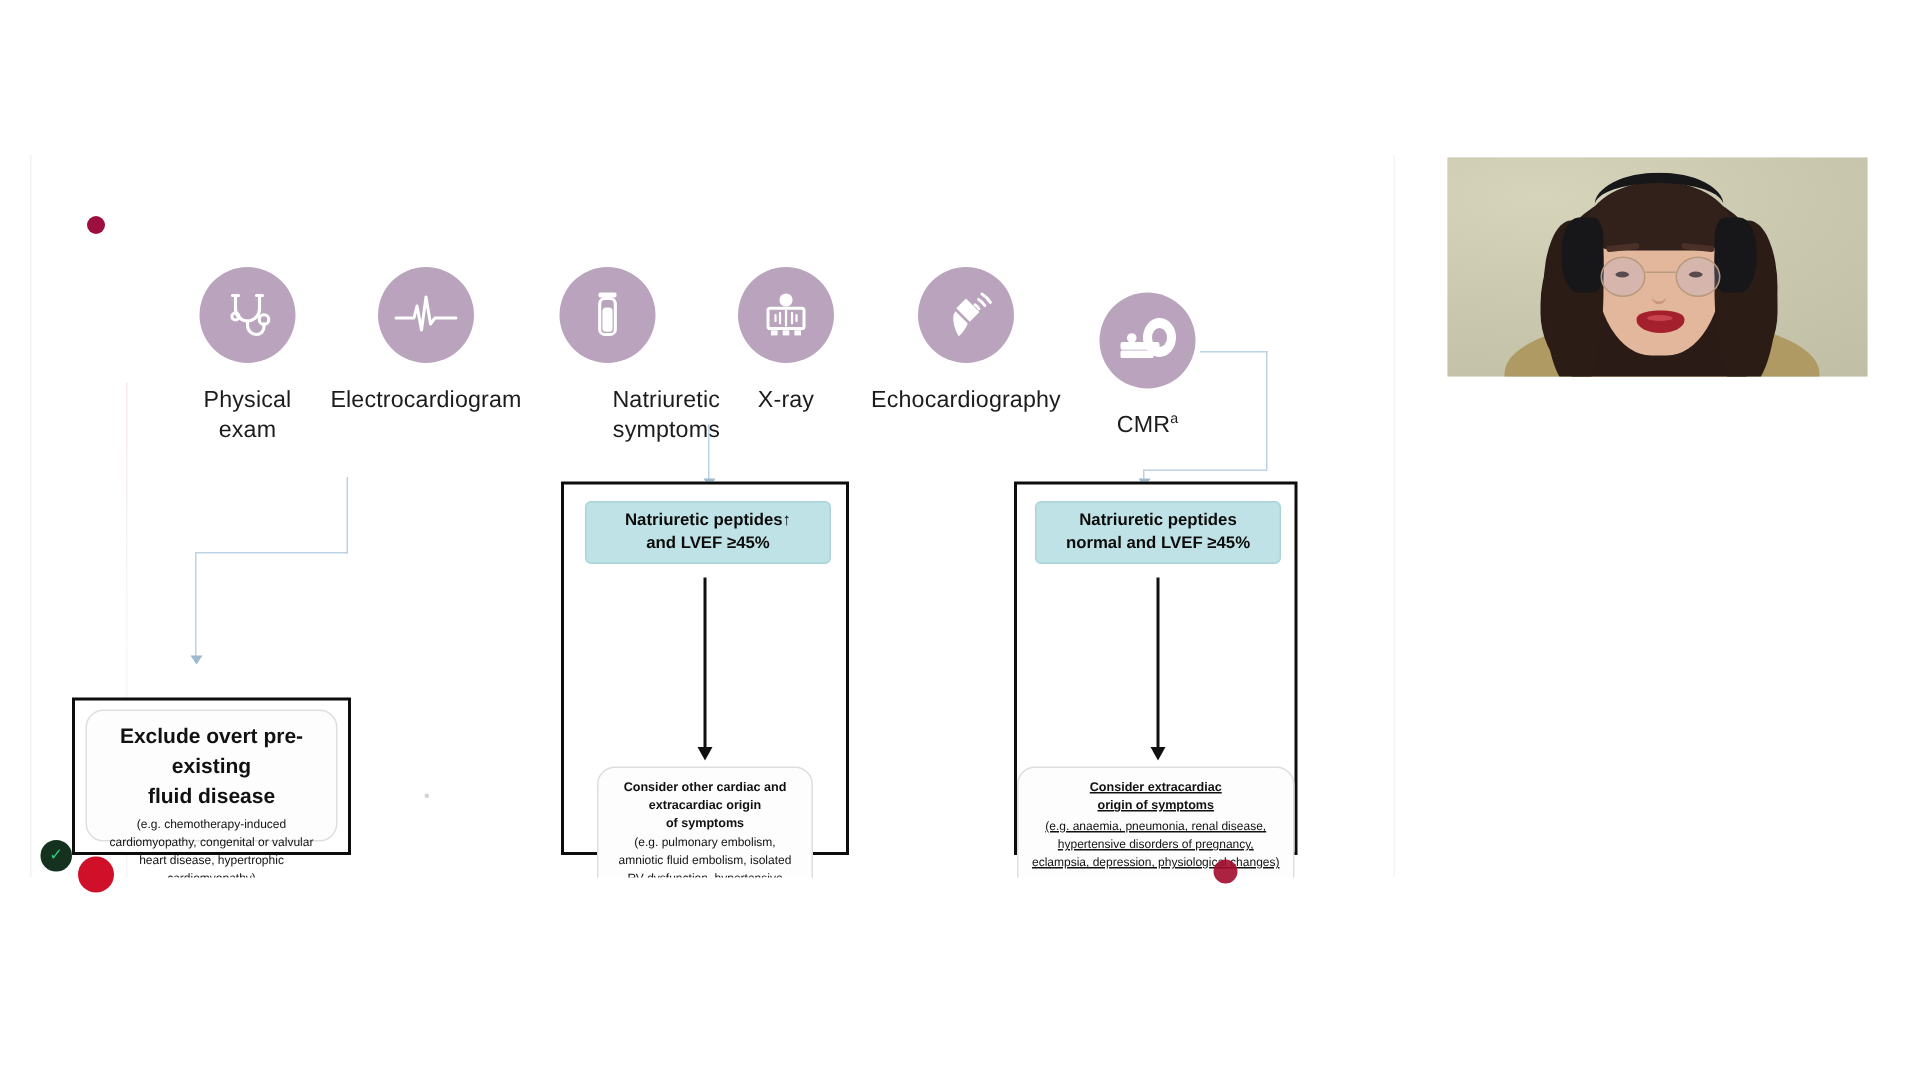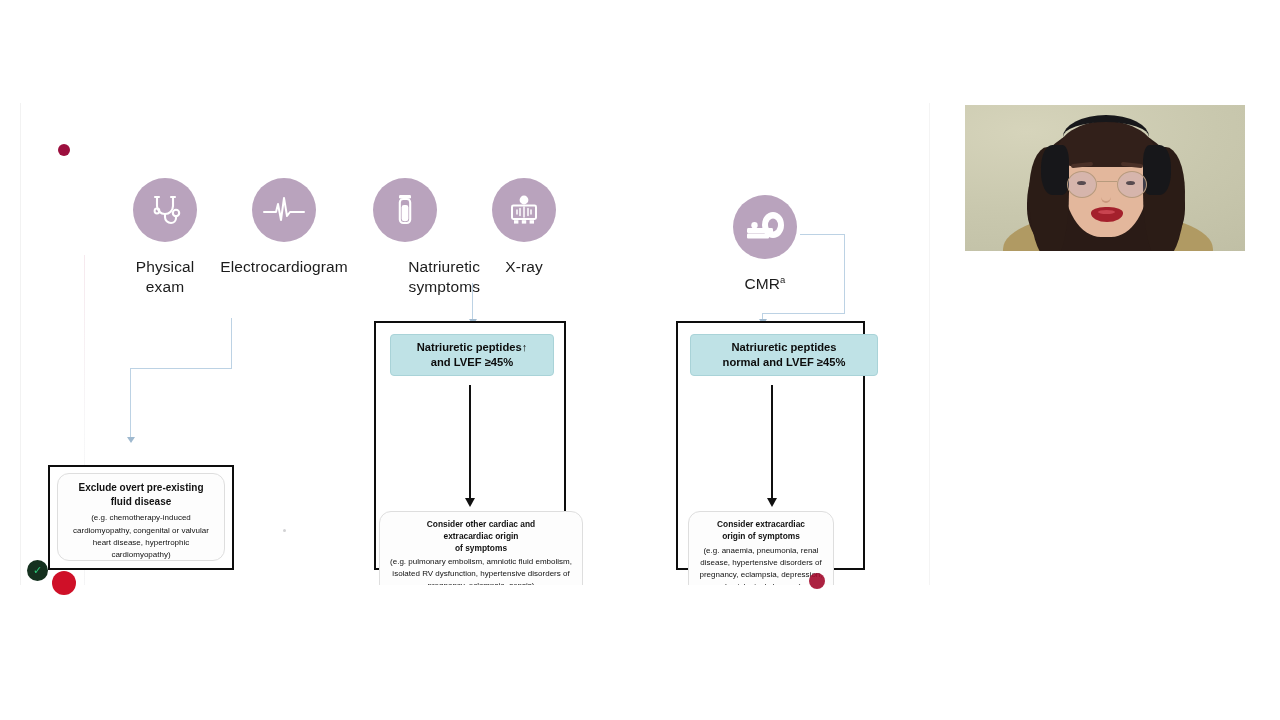--- a/index.html
+++ b/index.html
@@ -241,20 +241,32 @@
             <rect x="10" y="30.2" width="4.4" height="3.4" fill="#fff"></rect>
             <rect x="17.8" y="30.2" width="4.4" height="3.4" fill="#fff"></rect>
             <rect x="25.6" y="30.2" width="4.4" height="3.4" fill="#fff"></rect>
           </svg>
         </div>
         <div class="icap">
           <span>X-ray</span>
         </div>
       </div>
 
+      <div class="iconitem" style="left:549px; top:75px;">
+        <div class="circle">
+          <svg width="42" height="40" viewBox="0 0 42 40">
+            <path d="M21 9l9 9-6.5 6.5-9-9z" fill="#fff"></path>
+            <path d="M14 17.5l8.2 8.2c-1.4 3.6-3.6 6.6-6 8.5-1.6-2.4-3.2-6.1-3.6-10.2-.2-2.4-.2-4.6 1.4-6.5z" fill="#fff"></path>
+            <path d="M27 13.2a8.5 8.5 0 0 1 2.6 2.6M29.4 9.6a13 13 0 0 1 4.1 4.1M31.6 6a17.5 17.5 0 0 1 5.6 5.6" fill="none" stroke="#fff" stroke-width="2" stroke-linecap="round"></path>
+          </svg>
+        </div>
+        <div class="icap">
+          <span>Echocardiography</span>
+        </div>
+      </div>
 
       <div class="iconitem" style="left:670px; top:92px;">
         <div class="circle">
           <svg width="44" height="34" viewBox="0 0 44 34">
             <ellipse cx="30" cy="15" rx="11" ry="13" fill="#fff"></ellipse>
             <ellipse cx="30" cy="15" rx="5" ry="6.4" fill="#b9a3bd"></ellipse>
             <rect x="4" y="18" width="26" height="5.2" rx="1.4" fill="#fff"></rect>
             <circle cx="11.5" cy="15.3" r="3.2" fill="#fff"></circle>
             <rect x="4" y="23.6" width="22" height="5" rx="1" fill="#fff"></rect>
           </svg>
@@ -274,61 +286,61 @@
     <div class="bl-arrow" style="left:449px; top:216px;"></div>
 
     <div class="bl blh" style="left:780px; top:131px; width:45px;"></div>
     <div class="bl blv" style="left:824px; top:131px; height:79px;"></div>
     <div class="bl blh" style="left:742px; top:210px; width:83px;"></div>
     <div class="bl blv" style="left:742px; top:210px; height:8px;"></div>
     <div class="bl-arrow" style="left:739px; top:216px;"></div>
 
     <div class="obox" style="left:28px; top:362px; width:186px; height:105px;">
       <div class="card" style="left:7px; top:6px; width:168px; height:88px; padding:7px 6px 0;">
-        <div class="ttl" style="font-size:10px; line-height:1.42;">
+        <div class="ttl" style="font-size:14px; line-height:1.42;">
           <span>Exclude overt pre-existing</span><br>
           <span>fluid disease</span>
         </div>
         <div class="sub" style="font-size:8px; line-height:1.52; margin-top:3px; padding:0 7px;">(e.g. chemotherapy-induced cardiomyopathy, congenital or valvular heart disease, hypertrophic cardiomyopathy)</div>
       </div>
     </div>
 
     <div class="obox" style="left:354px; top:218px; width:192px; height:249px;">
       <div class="pill" style="left:14px; top:11px; width:164px; height:42px; font-size:11.2px; line-height:1.35;">
         <div>
           <span>Natriuretic peptides↑</span><br>
           <span>and LVEF ≥45%</span>
         </div>
       </div>
       <div class="barrow" style="left:93px; top:62px;">
         <div class="shaft" style="height:115px;"></div>
         <div class="head" style="top:113px;"></div>
       </div>
-      <div class="card" style="left:3px; top:188px; width:204px; height:92px; padding:7px 5px 0;">
+      <div class="card" style="left:22px; top:188px; width:144px; height:92px; padding:7px 5px 0;">
         <div class="ttl" style="font-size:8.4px; line-height:1.4;">
           <span>Consider other cardiac and</span><br>
           <span>extracardiac origin</span><br>
           <span>of symptoms</span>
         </div>
         <div class="sub" style="font-size:8px; line-height:1.5; margin-top:2px; padding:0 3px;">(e.g. pulmonary embolism, amniotic fluid embolism, isolated RV dysfunction, hypertensive disorders of pregnancy, eclampsia, sepsis)</div>
       </div>
     </div>
 
     <div class="obox" style="left:656px; top:218px; width:189px; height:249px;">
-      <div class="pill" style="left:12px; top:11px; width:188px; height:42px; font-size:11.2px; line-height:1.35;">
+      <div class="pill" style="left:12px; top:11px; width:164px; height:42px; font-size:11.2px; line-height:1.35;">
         <div>
           <span>Natriuretic peptides</span><br>
           <span>normal and LVEF ≥45%</span>
         </div>
       </div>
       <div class="barrow" style="left:93px; top:62px;">
         <div class="shaft" style="height:115px;"></div>
         <div class="head" style="top:113px;"></div>
       </div>
-      <div class="card" style="left:10px; top:188px; width:146px; height:92px; padding:7px 5px 0;">
+      <div class="card" style="left:0; top:188px; width:185px; height:92px; padding:7px 5px 0;text-decoration:underline;">
         <div class="ttl" style="font-size:8.4px; line-height:1.42;">
           <span>Consider extracardiac</span><br>
           <span>origin of symptoms</span>
         </div>
         <div class="sub" style="font-size:8px; line-height:1.5; margin-top:2px; padding:0 4px;">(e.g. anaemia, pneumonia, renal disease, hypertensive disorders of pregnancy, eclampsia, depression, physiological changes)</div>
       </div>
     </div>
 
   </div>
 

